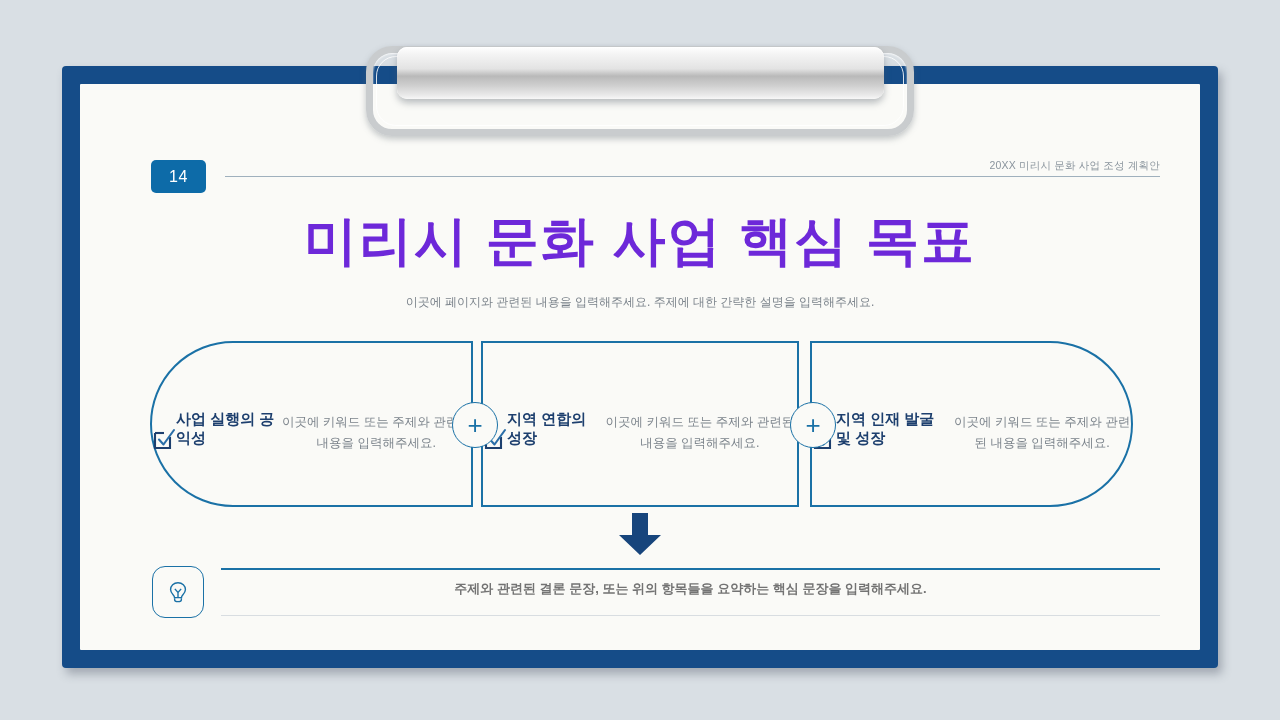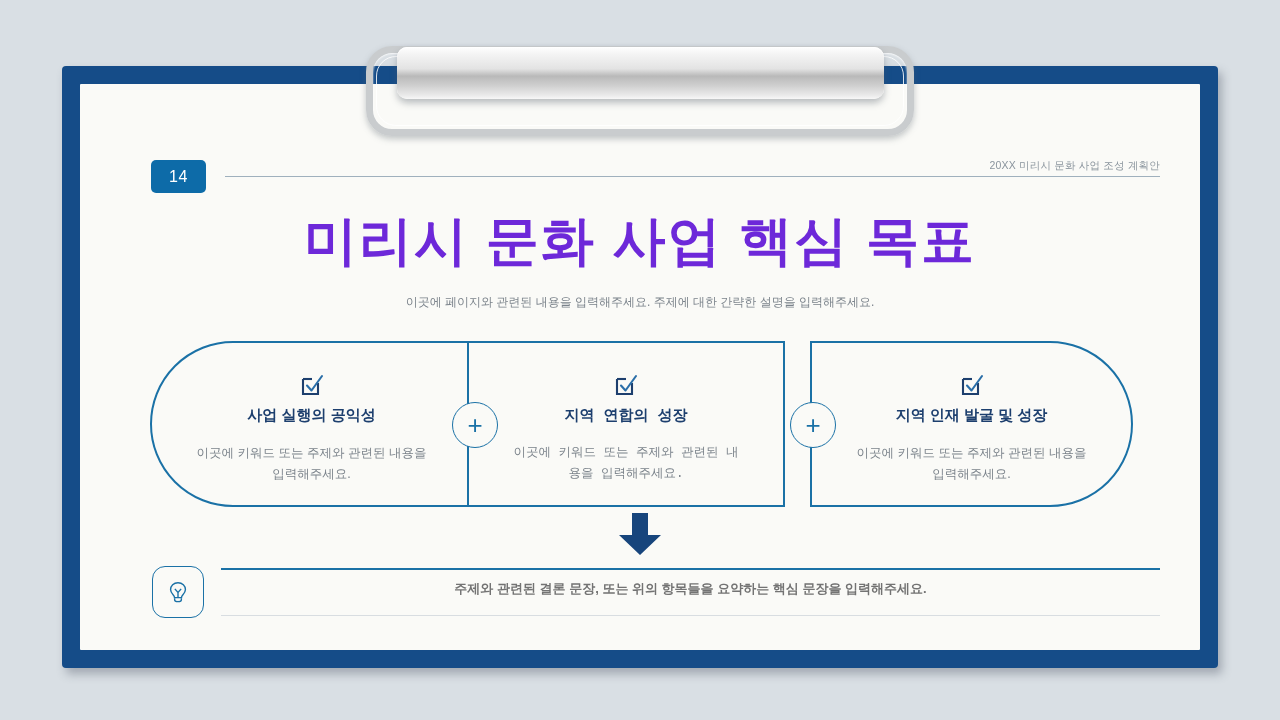--- a/index.html
+++ b/index.html
@@ -80,24 +80,24 @@
     text-align:center;
     font-size:12px; color:#7b838b;
   }
 
   
   .cards{ position:absolute; left:0; top:341px; width:1280px; height:166px; }
   .card{
     position:absolute; top:0; height:166px;
     border:2px solid #1a71a6;
     background:#fafaf7;
-    display:flex; flex-direction:column; align-items:center;
+    display:flex; align-items:center;
   }
   .card.c1{ left:150px;  width:323px; border-radius:83px 0 0 83px; }
-  .card.c2{ left:467px;  width:318px; border-radius:0;font-family:Liberation Mono, monospace; }
+  .card.c2{ left:481px;  width:318px; border-radius:0; }
   .card.c3{ left:810px;  width:323px; border-radius:0 83px 83px 0; }
 
   .card-icon{ margin-top:30px; width:24px; height:24px; }
   .card-title{
     margin-top:9px;
     font-size:15px; font-weight:bold; color:#1d3f6e;
   }
   .card-desc{
     margin-top:18px; width:230px; text-align:center;
     font-size:12.5px; line-height:1.65; color:#7b838b;

